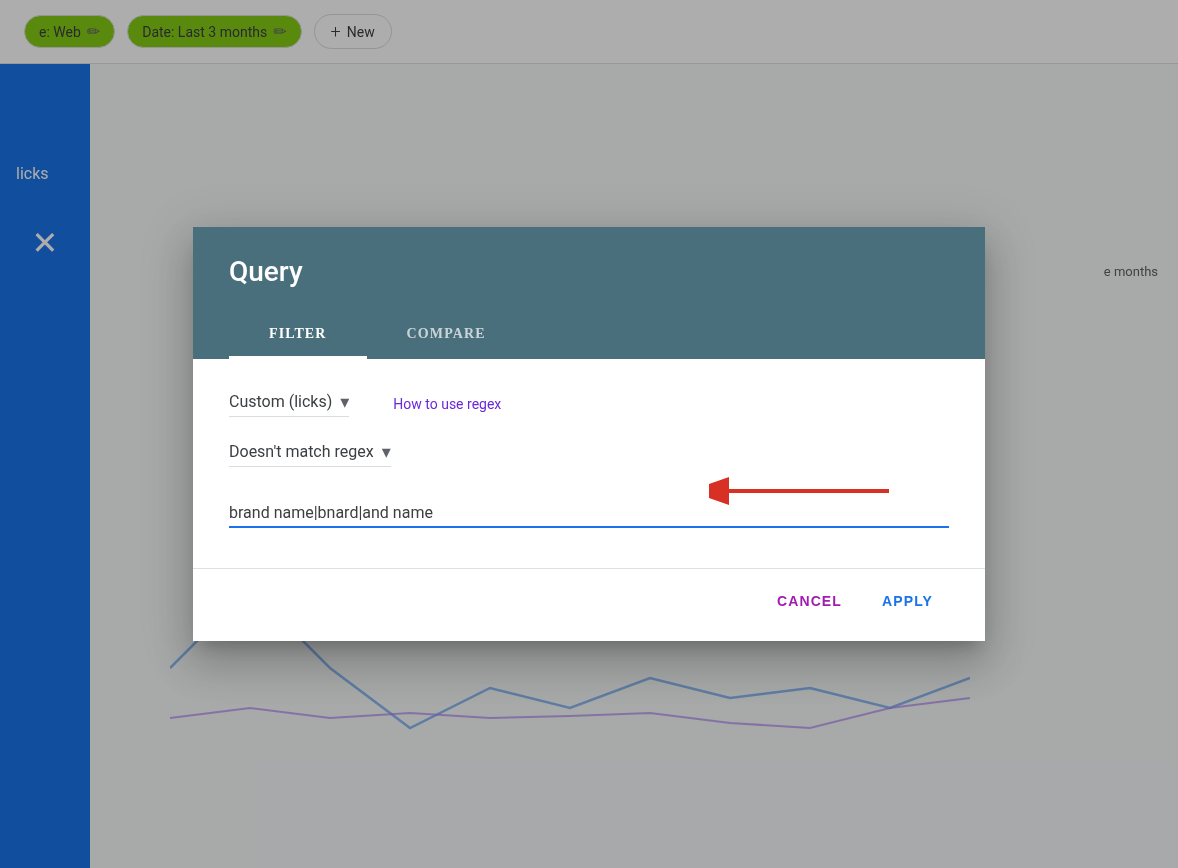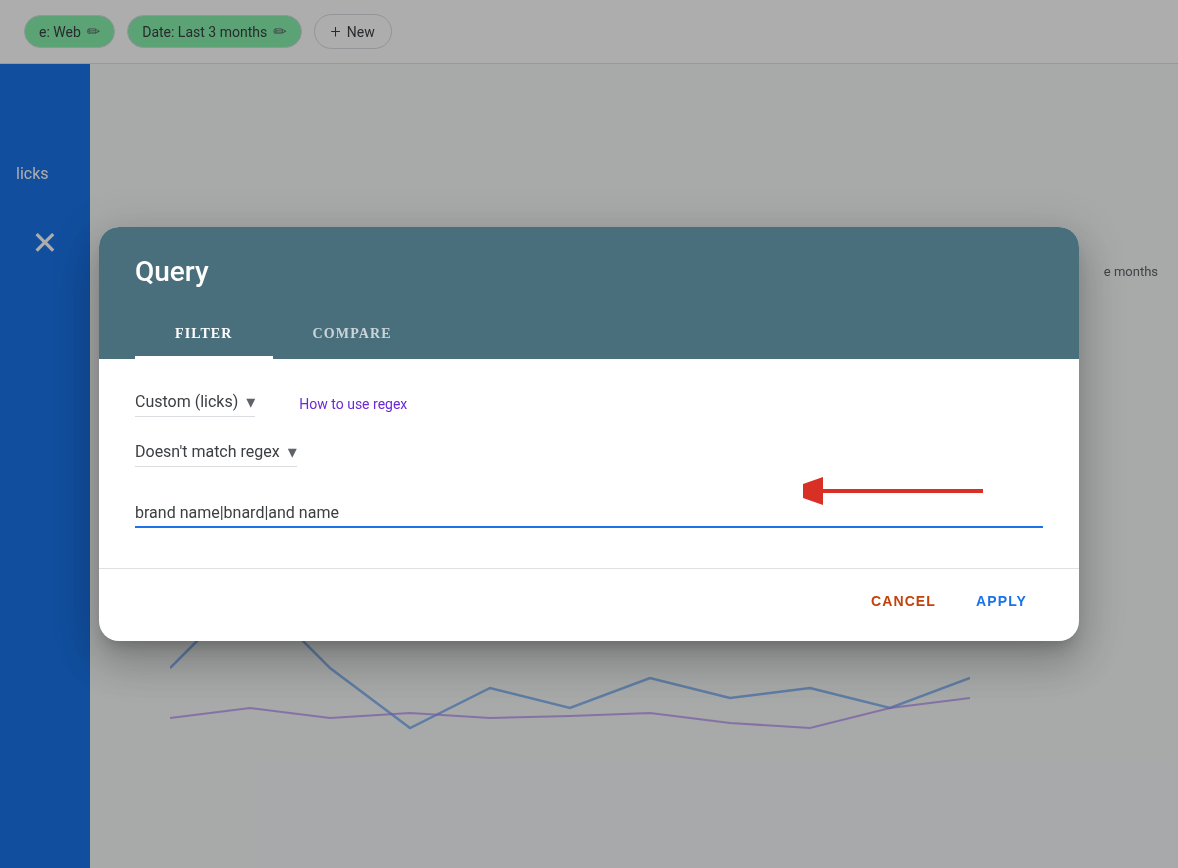--- a/index.html
+++ b/index.html
@@ -34,21 +34,21 @@
 
     .filter-chip {
       display: flex;
       align-items: center;
       gap: 6px;
       border: 1px solid #dadce0;
       border-radius: 20px;
       padding: 6px 14px;
       font-size: 14px;
       color: #3c4043;
-      background: #86efac;
+      background: #84cc16;
     }
 
     .filter-chip .edit-icon {
       color: #5f6368;
       font-size: 16px;
     }
 
     .new-chip {
       display: flex;
       align-items: center;
@@ -104,23 +104,23 @@
       position: absolute;
       inset: 0;
       background: rgba(0,0,0,0.32);
       display: flex;
       justify-content: center;
       align-items: center;
       z-index: 100;
     }
 
     .modal {
-      width: 980px;
+      width: 792px;
       background: #fff;
-      border-radius: 20px;
+      border-radius: 0;
       overflow: hidden;
       box-shadow: 0 11px 15px -7px rgba(0,0,0,0.2), 0 24px 38px 3px rgba(0,0,0,0.14), 0 9px 46px 8px rgba(0,0,0,0.12);
     }
 
     
     .modal-header {
       background: #4a6f7c;
       padding: 28px 36px 0 36px;
     }
 
@@ -242,21 +242,21 @@
       font-weight: 600;
       letter-spacing: 0.08em;
       border: none;
       border-radius: 4px;
       cursor: pointer;
       background: transparent;
       text-transform: uppercase;
     }
 
     .btn-cancel {
-      color: #c2410c;
+      color: #a21caf;
     }
 
     .btn-apply {
       color: #1a73e8;
     }
 
     
     .red-arrow {
       position: absolute;
       right: 60px;

